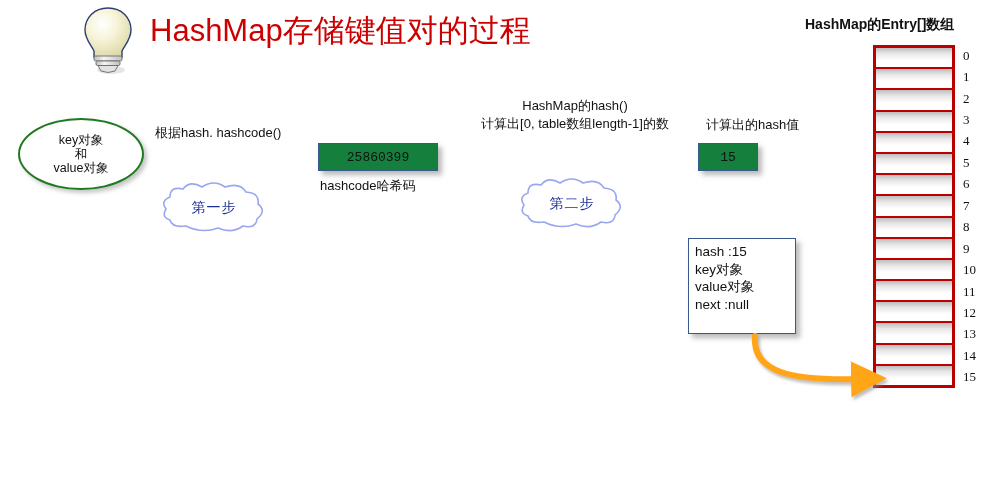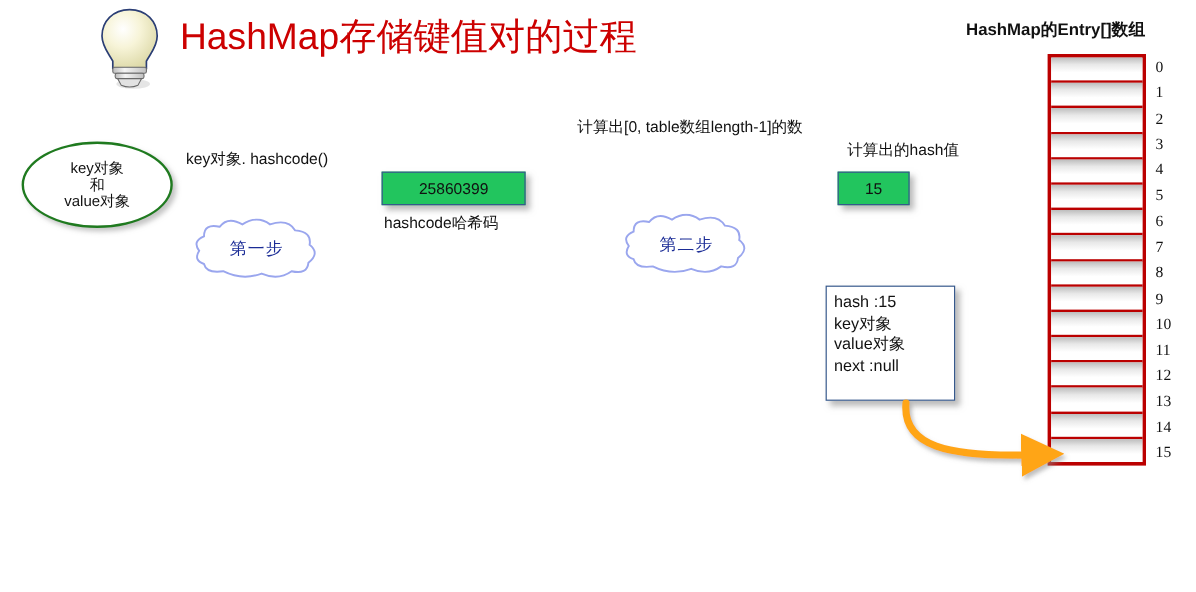--- a/index.html
+++ b/index.html
@@ -45,24 +45,24 @@
   }
   #kv-ellipse span {
     font-size: 12.5px;
     color: #111111;
     font-family: "Liberation Sans", sans-serif;
   }
 
   
   .valbox {
     border: 1.5px solid #37598C;
-    background: #22c55e;
+    background: #15803d;
     box-shadow: 4px 4px 5px rgba(140,140,140,0.6);
     display: flex; align-items: center; justify-content: center;
-    font-family: Liberation Sans, sans-serif;
+    font-family: Liberation Mono, monospace;
     font-size: 13px;
     color: #111111;
   }
   #hashcode-box { left: 318px; top: 143px; width: 118px; height: 26px; }
   #hash-box     { left: 698px; top: 143px; width: 58px;  height: 26px; }
 
   #entry-box {
     left: 688px; top: 238px; width: 108px; height: 96px;
     border: 1.5px solid #37598C;
     background: #ffffff;
@@ -190,22 +190,23 @@
   </div>
 
   <div class="abs" id="title-text">HashMap存储键值对的过程</div>
 
   <div class="abs" id="kv-ellipse">
     <span>key对象</span>
     <span>和</span>
     <span>value对象</span>
   </div>
 
-  <div class="abs lbl" id="lbl-arrow1">key对象. hashcode()</div>
+  <div class="abs lbl" id="lbl-arrow1">根据hash. hashcode()</div>
   <div class="abs lbl" id="lbl-arrow2">
+    <span>HashMap的hash()</span>
     <span>计算出[0, table数组length-1]的数</span>
   </div>
   <div class="abs lbl" id="lbl-hashval">计算出的hash值</div>
 
   <div class="abs valbox" id="hashcode-box">25860399</div>
   <div class="abs lbl" id="lbl-hashcode">hashcode哈希码</div>
   <div class="abs valbox" id="hash-box">15</div>
 
   <div class="abs" id="entry-box">
     <span>hash :15</span>

